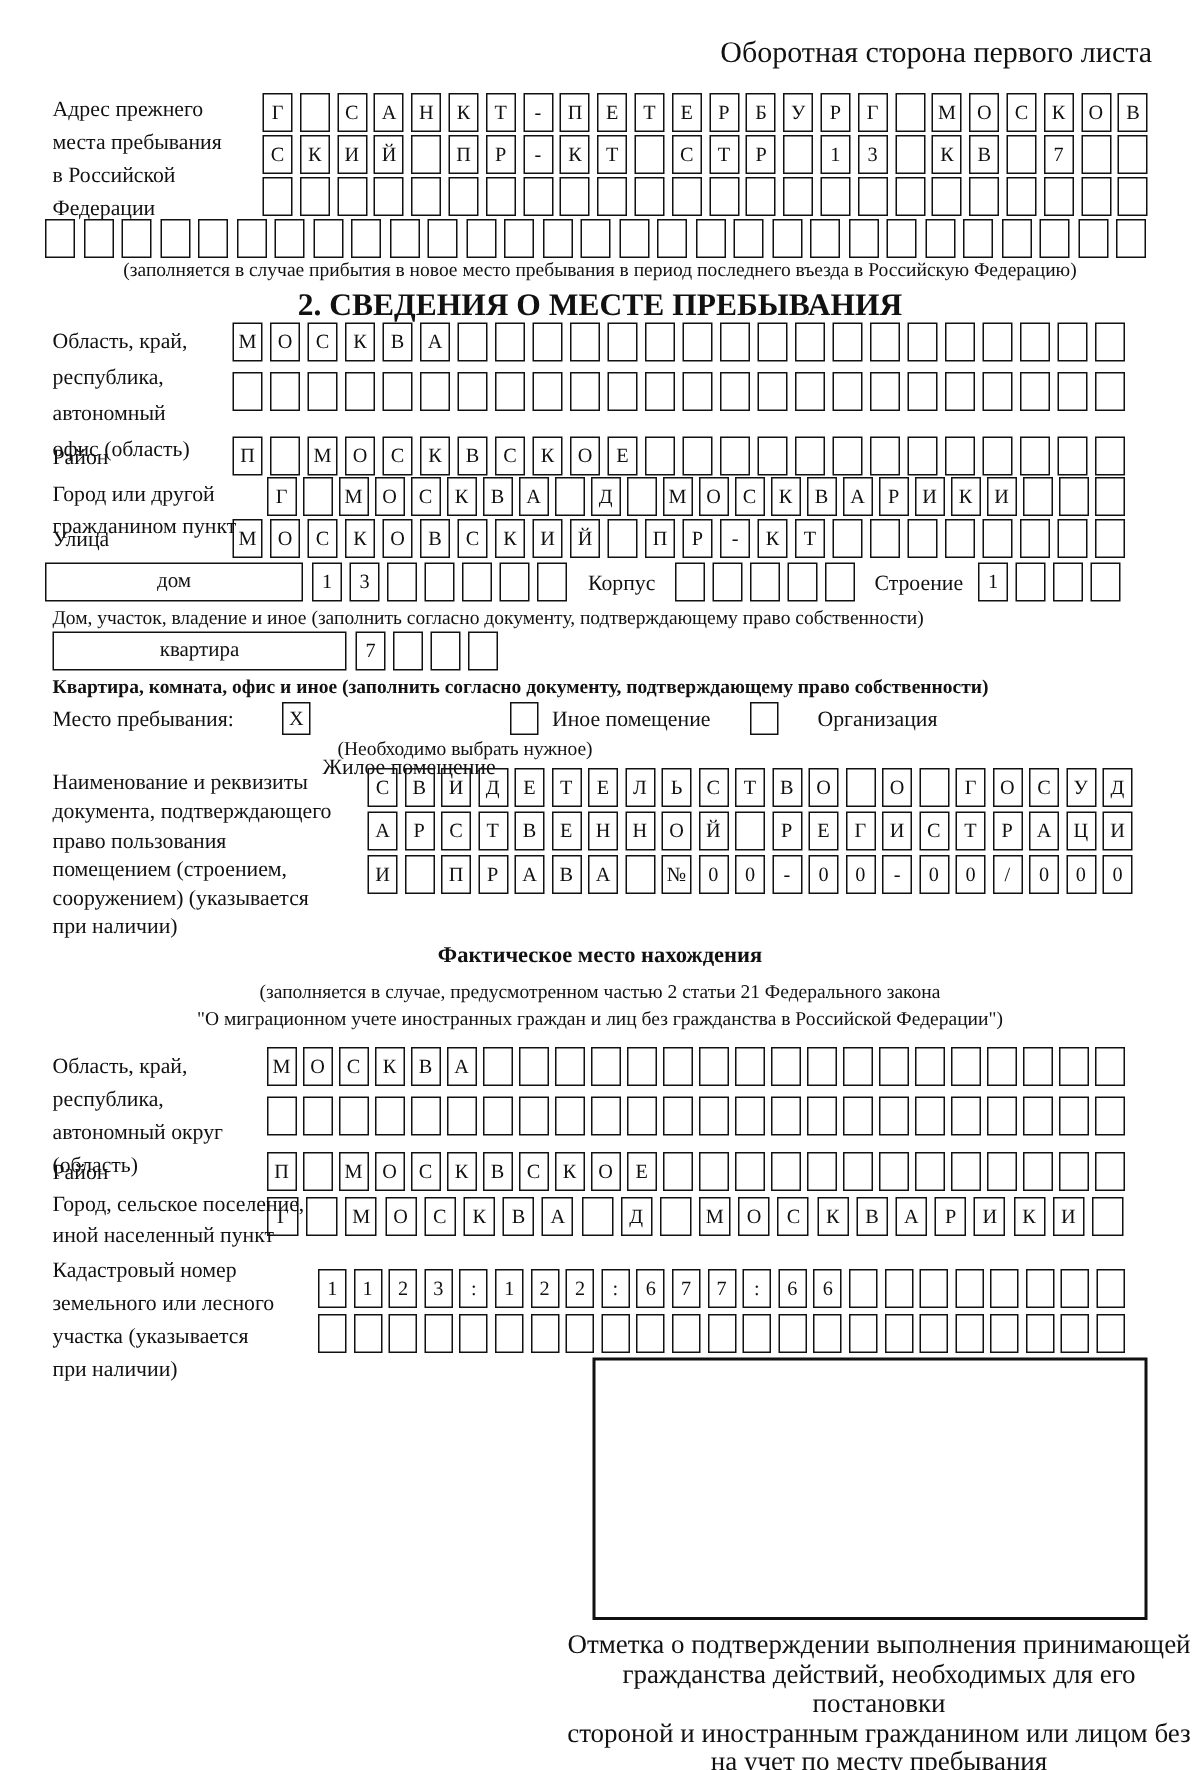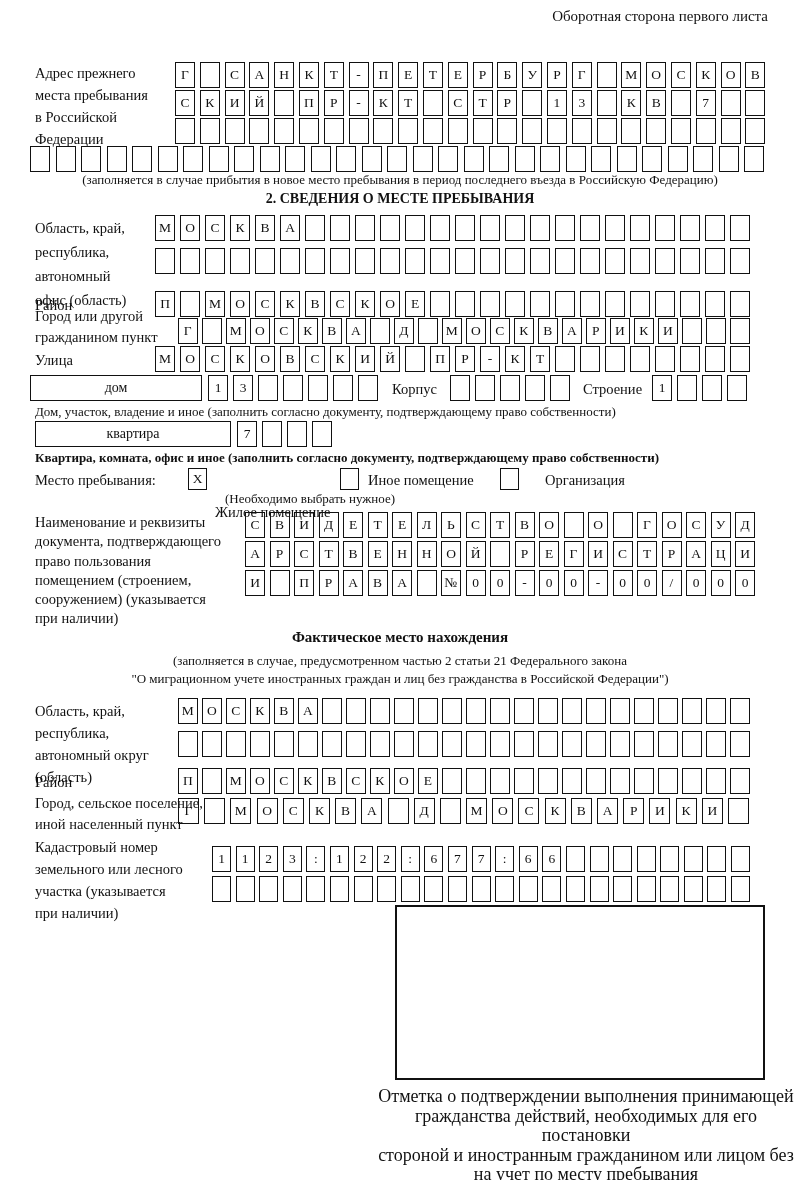--- a/index.html
+++ b/index.html
@@ -3,21 +3,21 @@
 <meta charset="utf-8">
 <style>
   html,body{margin:0;padding:0;background:#fff;}
   .page{
     position:relative;width:800px;height:1180px;background:#fff;
     font-family:"Liberation Serif","DejaVu Serif",serif;color:#111;overflow:hidden;
   }
   .abs{position:absolute;}
   .lbl{font-size:14.5px;line-height:22px;white-space:nowrap;}
   .note{font-size:13px;white-space:nowrap;}
-  .heading{font-weight:bold;font-size:14px;text-align:center;width:100%;}
+  .heading{font-weight:bold;font-size:21px;text-align:center;width:100%;}
   .cellrow{display:flex;}
   .cellrow .cell{
     flex:0 0 auto;box-sizing:border-box;
     width:var(--cw,20px);height:26px;margin-right:var(--gap,5px);
     border:1.6px solid #111;
     display:flex;align-items:center;justify-content:center;
     font-size:13.5px;font-family:"Liberation Serif","DejaVu Serif",serif;
   }
   .widebox{
     box-sizing:border-box;height:26px;border:1.6px solid #111;
@@ -29,21 +29,21 @@
   }
   .stamp-box{box-sizing:border-box;border:2px solid #111;background:#fff;}
   .caption{font-size:18px;line-height:19.5px;text-align:center;}
   .ctr{text-align:center;width:100%;}
 </style>
 </head>
 <body>
 
 <div class="page">
 
-  <div class="abs" style="top:8px;right:32px;font-size:15px;">Оборотная сторона первого листа</div>
+  <div class="abs" style="top:24px;right:32px;font-size:20px;">Оборотная сторона первого листа</div>
 
   <div class="abs lbl" style="left:35px;top:62px;">
     <div>Адрес прежнего</div>
     <div>места пребывания</div>
     <div>в Российской</div>
     <div>Федерации</div>
   </div>
 
   <div class="abs cellrow" style="left:175px;top:62px;--cw:20px;--gap:4.8px;">
       <span class="cell">Г</span>
@@ -239,21 +239,21 @@
       <span class="cell"></span>
       <span class="cell"></span>
       <span class="cell"></span>
       <span class="cell"></span>
       <span class="cell"></span>
       <span class="cell"></span>
       <span class="cell"></span>
       <span class="cell"></span>
     </div>
 
-  <div class="abs lbl" style="left:35px;top:306px;line-height:21px;">
+  <div class="abs lbl" style="left:35px;top:320px;line-height:21px;">
     <div>Город или другой</div>
     <div>гражданином пункт</div>
   </div>
   <div class="abs cellrow" style="left:178px;top:318px;--cw:19.5px;--gap:4.5px;">
       <span class="cell">Г</span>
       <span class="cell"></span>
       <span class="cell">М</span>
       <span class="cell">О</span>
       <span class="cell">С</span>
       <span class="cell">К</span>

